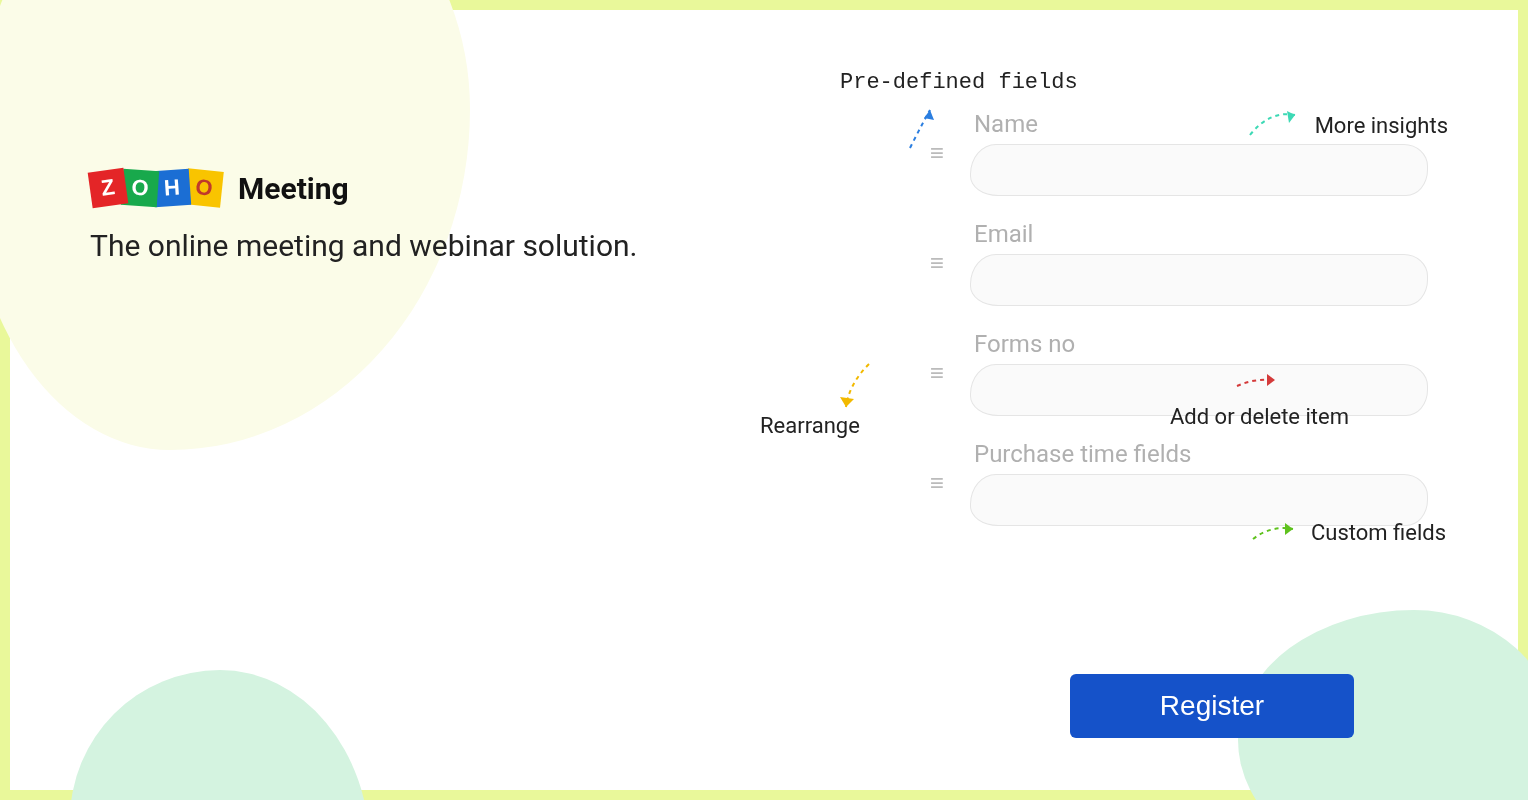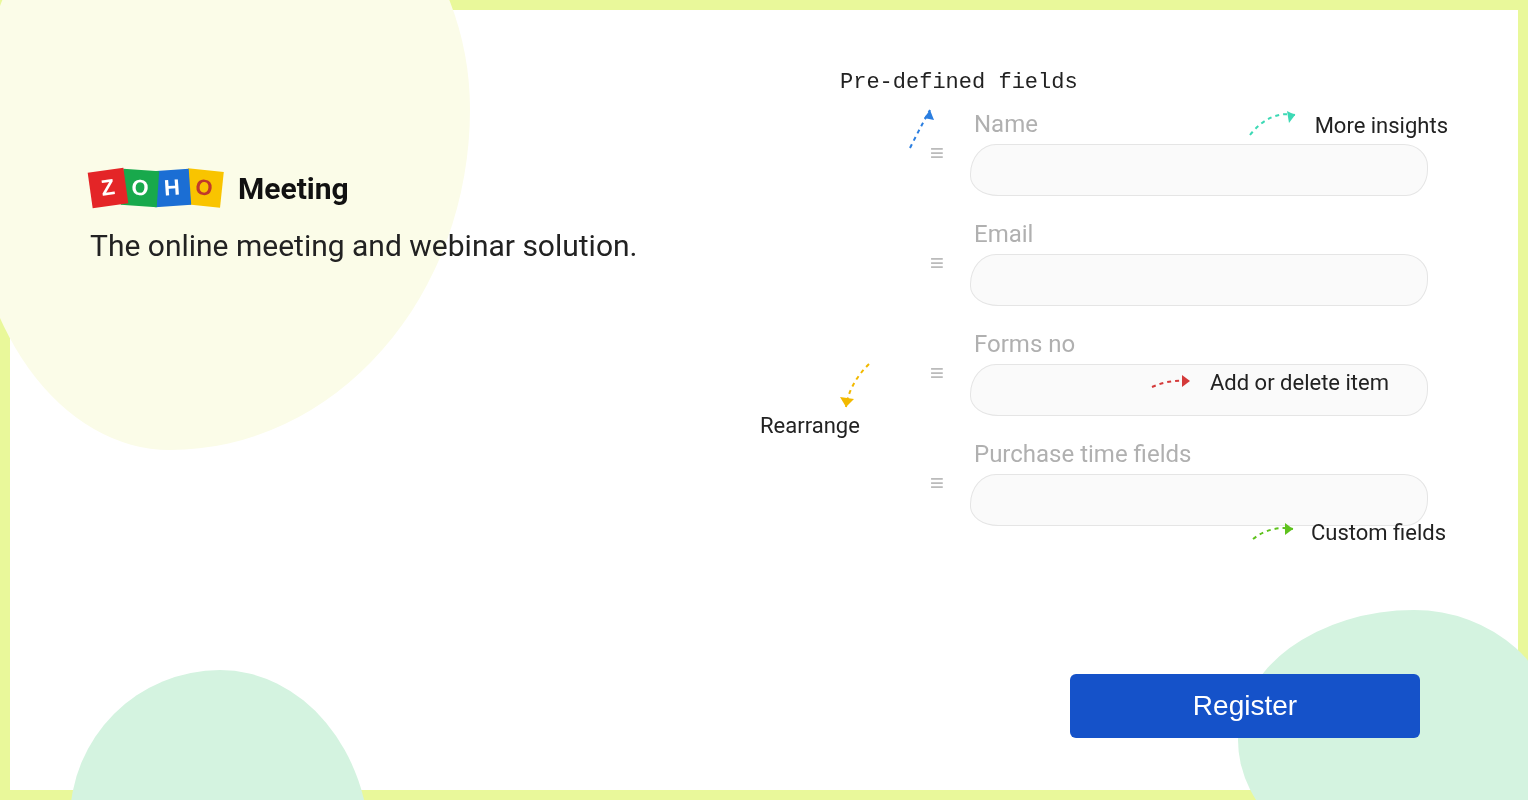--- a/index.html
+++ b/index.html
@@ -73,21 +73,21 @@
   color: #222;
   display: flex;
   align-items: center;
   gap: 10px;
   z-index: 5;
 }
 .callout svg { overflow: visible; }
 .callout.predefined { top: 20px; left: 90px; font-family: Liberation Mono, monospace; }
 .callout.insights { top: 55px; right: 10px; justify-content: center; }
 .callout.rearrange { top: 327px; left: 10px; margin-top: 36px; }
-.callout.addordelete { top: 320px; left: 400px; }
+.callout.addordelete { top: 320px; left: 420px; flex-direction: column; }
 .callout.custom { top: 470px; right: 12px; }
 
 .form-area {
   position: absolute;
   top: 60px;
   left: 180px;
   right: 30px;
 }
 .field-row {
   display: flex;
@@ -114,21 +114,21 @@
   border: 1px solid #e5e5e5;
   background: #fafafa;
   border-radius: 26px 24px 22px 28px / 30px 22px 26px 20px;
   width: 100%;
 }
 
 .register-btn {
   position: absolute;
   bottom: 12px;
   left: 320px;
-  width: 350px;
+  width: 284px;
   height: 64px;
   background: #1552c9;
   color: #fff;
   font-size: 28px;
   border: none;
   border-radius: 6px;
   text-align: center;
   line-height: 64px;
   z-index: 2;
 }

